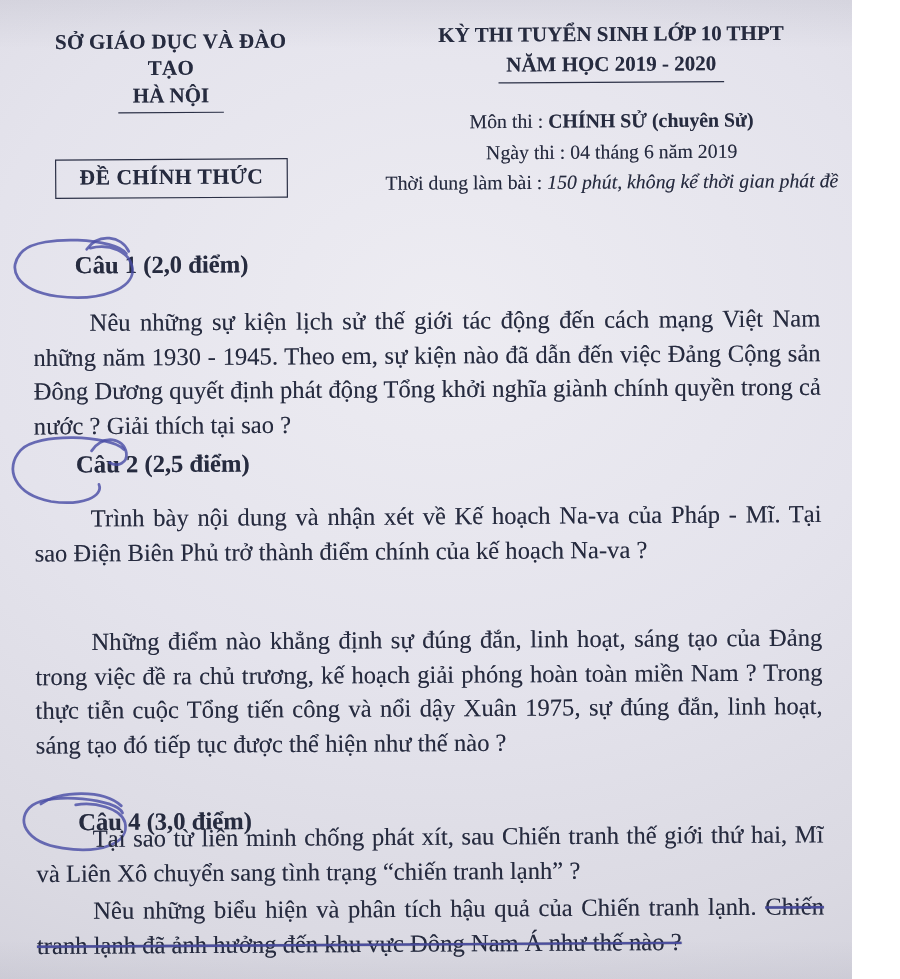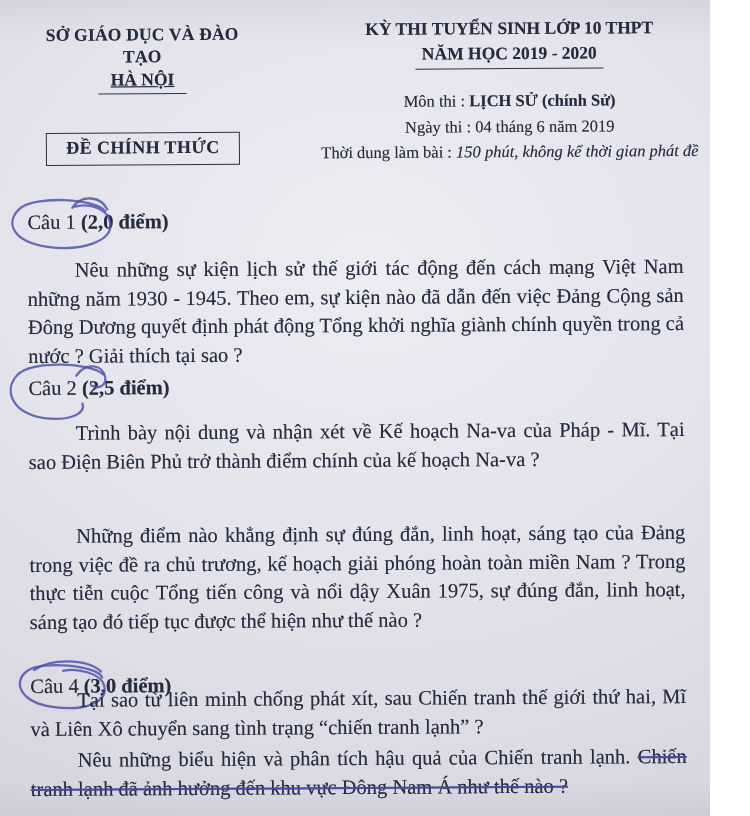--- a/index.html
+++ b/index.html
@@ -18,33 +18,33 @@
     position:absolute;inset:0;
     transform:rotate(-0.35deg);
     transform-origin:50% 40%;
     text-shadow:0 0 .5px rgba(38,43,63,.45);
   }
   
   .header{display:flex;padding:18px 10px 0 28px;}
   .h-left{width:232px;text-align:center;flex:none;}
   .org-line1{font-weight:700;font-size:17.5px;letter-spacing:.2px;line-height:22px;margin-top:4px;}
   .org-line2{font-weight:700;font-size:17.5px;line-height:24px;}
-  .org-line2 span{display:inline-block;border-bottom:1.8px solid #2b3046;padding:0 12px 2px;text-decoration:underline;}
+  .org-line2 span{display:inline-block;border-bottom:1.8px solid #2b3046;padding:0 12px 2px;}
   .stamp-wrap{margin-top:38px;}
   .stamp-box{display:inline-block;border:1.7px solid #2b3046;padding:4px 19px 6px;font-weight:700;font-size:18px;letter-spacing:.4px;}
   .h-right{flex:1;text-align:center;padding-left:62px;}
   .exam-line1{font-weight:700;font-size:17.5px;line-height:22px;}
   .exam-line2{font-weight:700;font-size:17.5px;line-height:24px;margin-top:2px;}
   .exam-line2 span{display:inline-block;border-bottom:1.8px solid #2b3046;padding:0 7px 3px;}
   .meta{margin-top:19px;font-size:16.5px;line-height:25.5px;white-space:nowrap;}
   .meta .v-bold{font-weight:700;}
   .meta .v-italic{font-style:italic;}
   
   .q-row{position:absolute;left:28px;font-size:20.5px;line-height:28px;white-space:nowrap;}
-  .q-num{font-weight:400;}
+  .q-num{font-weight:700;margin-left:35px;}
   .q-pts{font-weight:700;}
   .circle-wrap{position:relative;display:inline-block;}
   .pen{position:absolute;pointer-events:none;overflow:visible;}
   .pen path{fill:none;stroke:#4b4ea6;stroke-width:2.3;stroke-linecap:round;opacity:.82;}
   .q-body{
     position:absolute;left:28px;right:26px;margin:0;
     font-size:20.5px;line-height:28.5px;
     text-align:justify;text-indent:47px;
   }
   .struck{
@@ -68,21 +68,21 @@
         <div class="stamp-wrap">
           <span class="stamp-box">ĐỀ CHÍNH THỨC</span>
         </div>
       </div>
       <div class="h-right">
         <div class="exam-line1">KỲ THI TUYỂN SINH LỚP 10 THPT</div>
         <div class="exam-line2">
           <span>NĂM HỌC 2019 - 2020</span>
         </div>
         <div class="meta">
-          <div><span>Môn thi : </span><span class="v-bold">LỊCH SỬ (chính Sử)</span></div>
+          <div><span>Môn thi : </span><span class="v-bold">CHÍNH SỬ (chuyên Sử)</span></div>
           <div>Ngày thi : 04 tháng 6 năm 2019</div>
           <div><span>Thời dung làm bài : </span><span class="v-italic">150 phút, không kể thời gian phát đề</span></div>
         </div>
       </div>
     </div>
 
     <div class="q-row" style="top:206px">
       <span class="circle-wrap">
         <svg class="pen" width="120" height="58" viewBox="0 0 120 58" style="left:-21px;top:-12px">
           <path d="M99,16 C91,3 28,-1 13,13 C-2,27 7,46 41,51 C77,56 106,45 104,28 C102,14 85,7 69,11"></path>

